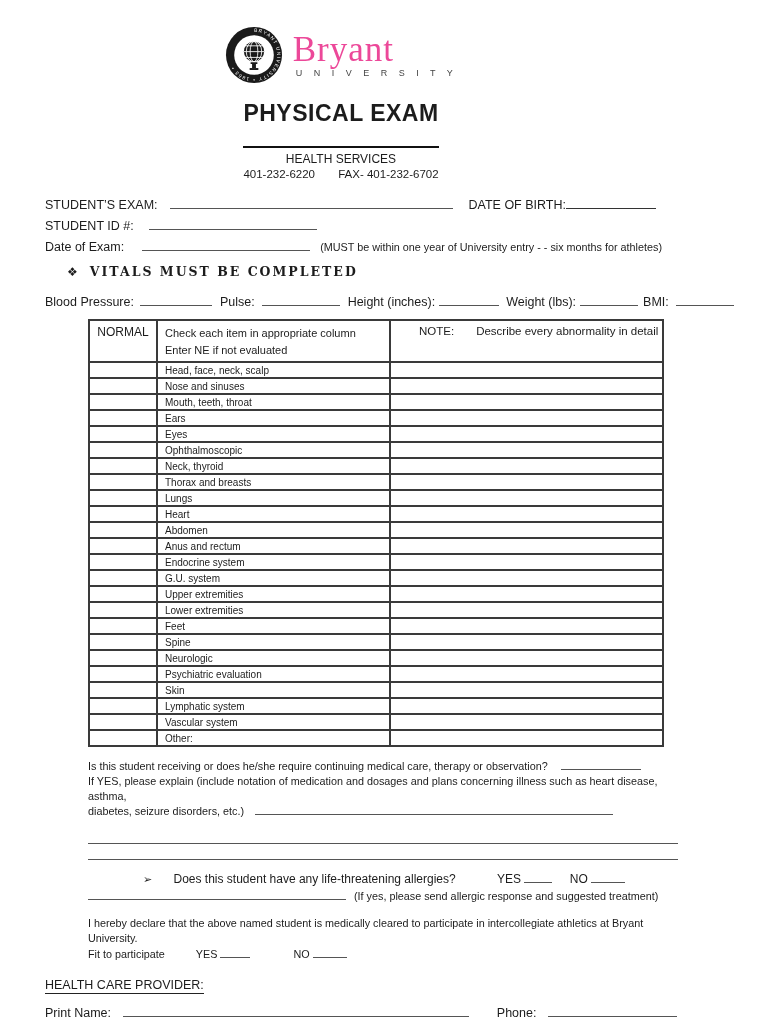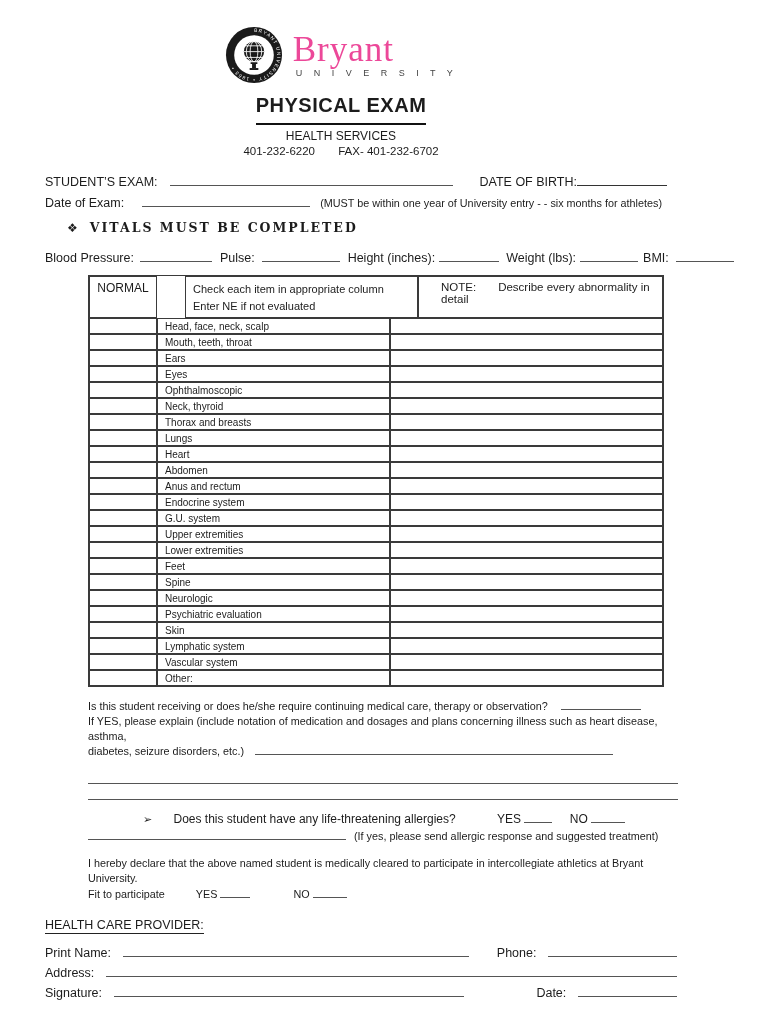--- a/index.html
+++ b/index.html
@@ -7,22 +7,22 @@
   body { width:770px; height:1024px; overflow:hidden;
          font-family:"Liberation Sans", sans-serif; color:#1c1c1c; }
   .page { width:770px; height:1024px; padding:26px 92px 0 45px; position:relative; }
 
   
   .hdr { width:592px; text-align:center; }
   .logo-row { display:flex; justify-content:center; align-items:center; gap:10px; }
   .wordmark { text-align:left; }
   .brand { font-family:"Liberation Serif", serif; font-size:35px; line-height:36px; color:#ec4899; letter-spacing:1px; }
   .brand-sub { font-size:9px; letter-spacing:4.5px; color:#444; margin-top:0px; padding-left:3px; }
-  .title { display:inline-block; font-size:20px; font-weight:bold; letter-spacing:0.5px;
-           border-bottom:2px solid #111; padding-bottom:6px; margin-top:10px; }
+  .title { display:inline-block; font-size:23px; font-weight:bold; letter-spacing:0.5px;
+           border-bottom:2px solid #111; padding-bottom:19px; margin-top:16px; }
   .dept { font-size:12px; margin-top:4px; }
   .phones { font-size:11.5px; margin-top:2px; }
   .phones span { margin:0 10px; }
 
   
   .blank { display:inline-block; border-bottom:1px solid #555; height:13px; vertical-align:baseline; }
   .row { display:flex; align-items:baseline; }
   .lbl { white-space:nowrap; }
 
   
@@ -34,24 +34,24 @@
                  font-weight:bold; font-size:12.5px; letter-spacing:2px; }
   .vitals-head .bullet { font-family:"DejaVu Sans", sans-serif; letter-spacing:0; margin-right:12px; font-size:12px; }
   .vitals-line { margin-top:14px; font-size:12.5px; white-space:nowrap; }
 
   
   .etable { margin:10px 0 0 43px; width:576px; border:1px solid #3a3a3a; border-collapse:collapse; }
   .trow { display:flex; }
   .cell { border:1px solid #3a3a3a; }
   .c1 { width:68px; }
   .c2 { width:233px; padding-left:7px; }
-  .c3 { flex:1; padding-left:22px; }
+  .c3 { flex:1; padding-left:28px; }
   .thead .c1 { font-size:12px; text-align:center; padding-top:4px; }
   .thead .cell { height:42px; }
-  .thead .c2 { font-size:11px; line-height:17px; padding-top:4px;margin-left:28px; }
+  .thead .c2 { font-size:11px; line-height:17px; padding-top:4px; }
   .thead .c3 { font-size:11.5px; padding-top:4px; }
   .thead .c3 .note-lbl { margin-right:22px; }
   .tbody .cell { height:16px; }
   .tbody .c2 { font-size:10px; line-height:15px; }
 
   
   .para { margin:12px 0 0 43px; font-size:10.8px; line-height:15px; width:590px; }
   .fullline { margin:0 0 0 43px; width:590px; border-bottom:1px solid #555; height:15px; }
   .fullline + .fullline { height:16px; }
 
@@ -108,22 +108,26 @@
     <div class="phones">
       <span>401-232-6220</span>
       <span>FAX- 401-232-6702</span>
     </div>
   </div>
 
   <div class="student">
     <div class="row">
       <span class="lbl">STUDENT’S EXAM:</span>
       <span class="blank" style="width:283px; margin-left:12px;"></span>
-      <span class="lbl" style="margin-left:27px;">DATE OF BIRTH:</span>
+      <span class="lbl" style="margin-left:16px;">DATE OF BIRTH:</span>
       <span class="blank" style="width:90px; border-bottom-color:#333;"></span>
+    </div>
+    <div class="row">
+      <span class="lbl">STUDENT ID #:</span>
+      <span class="blank" style="width:168px; margin-left:15px;"></span>
     </div>
     <div class="row">
       <span class="lbl">Date of Exam:</span>
       <span class="blank" style="width:168px; margin-left:18px;"></span>
       <span style="font-size:10.8px; margin-left:10px;">(MUST be within one year of University entry - - six months for athletes)</span>
     </div>
   </div>
 
   <div class="vitals-head">
     <span class="bullet">❖</span><span>VITALS MUST BE COMPLETED</span>
@@ -153,20 +157,25 @@
       </div>
     </div>
     <div class="tbody">
 
         <div class="trow">
           <div class="cell c1"></div>
           <div class="cell c2">Head, face, neck, scalp</div>
           <div class="cell c3"></div>
         </div>
 
+        <div class="trow">
+          <div class="cell c1"></div>
+          <div class="cell c2">Nose and sinuses</div>
+          <div class="cell c3"></div>
+        </div>
 
         <div class="trow">
           <div class="cell c1"></div>
           <div class="cell c2">Mouth, teeth, throat</div>
           <div class="cell c3"></div>
         </div>
 
         <div class="trow">
           <div class="cell c1"></div>
           <div class="cell c2">Ears</div>

